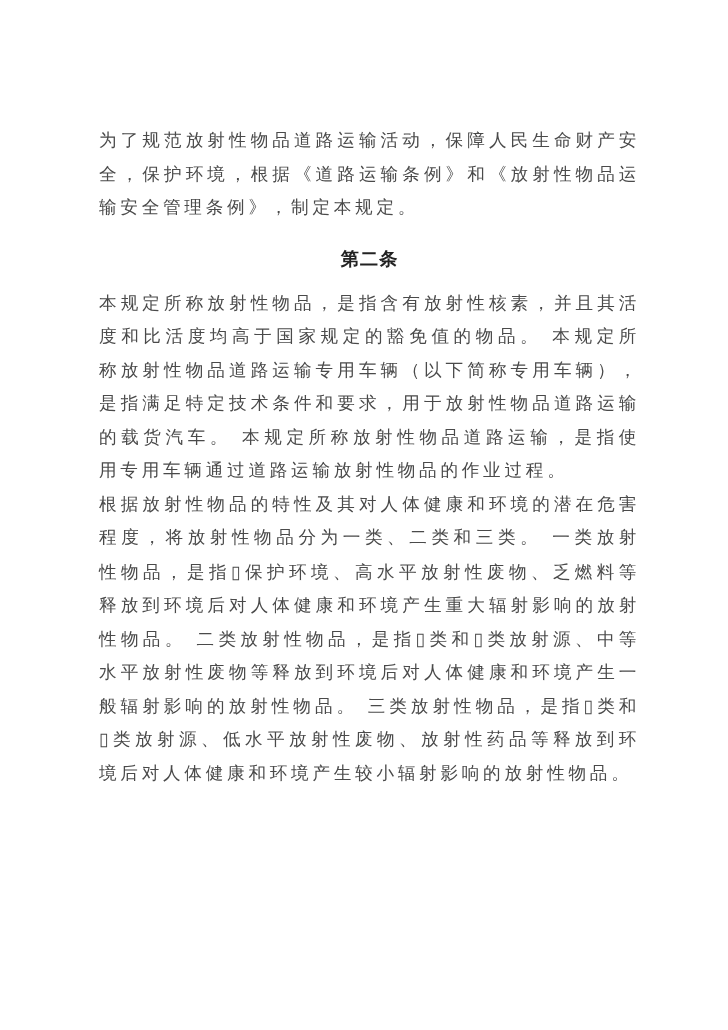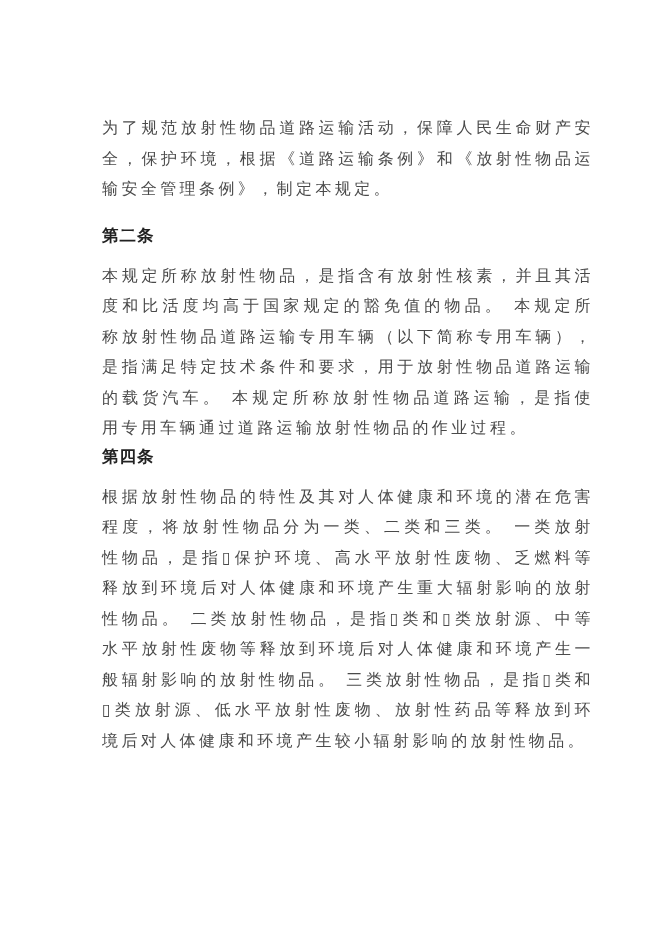--- a/index.html
+++ b/index.html
@@ -9,21 +9,21 @@
     }
     body {
       width: 662px;
       height: 936px;
       overflow: hidden;
       position: relative;
       font-family: "DejaVu Sans", "Liberation Sans", sans-serif;
     }
     .page {
       position: absolute;
-      left: 102px;
+      left: 90px;
       top: 113px;
       width: 492px;
     }
     .para {
       margin: 0;
       color: #4a4a4a;
       font-size: 16px;
       line-height: 30.5px;
       letter-spacing: 3.4px;
       text-align: justify;
@@ -31,31 +31,30 @@
     }
     .heading {
       margin: 0;
       color: #222222;
       font-size: 16.5px;
       font-weight: bold;
       line-height: 26px;
       letter-spacing: 1px;
     }
     #intro { margin-bottom: 18px; }
-    #h2 { margin-bottom: 12px; }
+    #h2 { margin-bottom: 12px; text-align: center; }
     #p2 { margin-bottom: 18px; }
     #h3 { margin-bottom: 12px; }
     #p3 { margin-bottom: 0; }
     #h4 { margin-bottom: 12px; }
   </style>
 </head>
 <body>
 
 <div class="page">
   <p id="intro" class="para">为了规范放射性物品道路运输活动，保障人民生命财产安全，保护环境，根据《道路运输条例》和《放射性物品运输安全管理条例》，制定本规定。</p>
 
   <h3 id="h2" class="heading">第二条</h3>
 
   <p id="p3" class="para">本规定所称放射性物品，是指含有放射性核素，并且其活度和比活度均高于国家规定的豁免值的物品。 本规定所称放射性物品道路运输专用车辆（以下简称专用车辆），是指满足特定技术条件和要求，用于放射性物品道路运输的载货汽车。 本规定所称放射性物品道路运输，是指使用专用车辆通过道路运输放射性物品的作业过程。</p>
 
-  <h3 id="h4" class="heading">第四条</h3>
   <p id="p4" class="para">根据放射性物品的特性及其对人体健康和环境的潜在危害程度，将放射性物品分为一类、二类和三类。 一类放射性物品，是指▯保护环境、高水平放射性废物、乏燃料等释放到环境后对人体健康和环境产生重大辐射影响的放射性物品。 二类放射性物品，是指▯类和▯类放射源、中等水平放射性废物等释放到环境后对人体健康和环境产生一般辐射影响的放射性物品。 三类放射性物品，是指▯类和▯类放射源、低水平放射性废物、放射性药品等释放到环境后对人体健康和环境产生较小辐射影响的放射性物品。</p>
 </div>
 
 </body></html>

